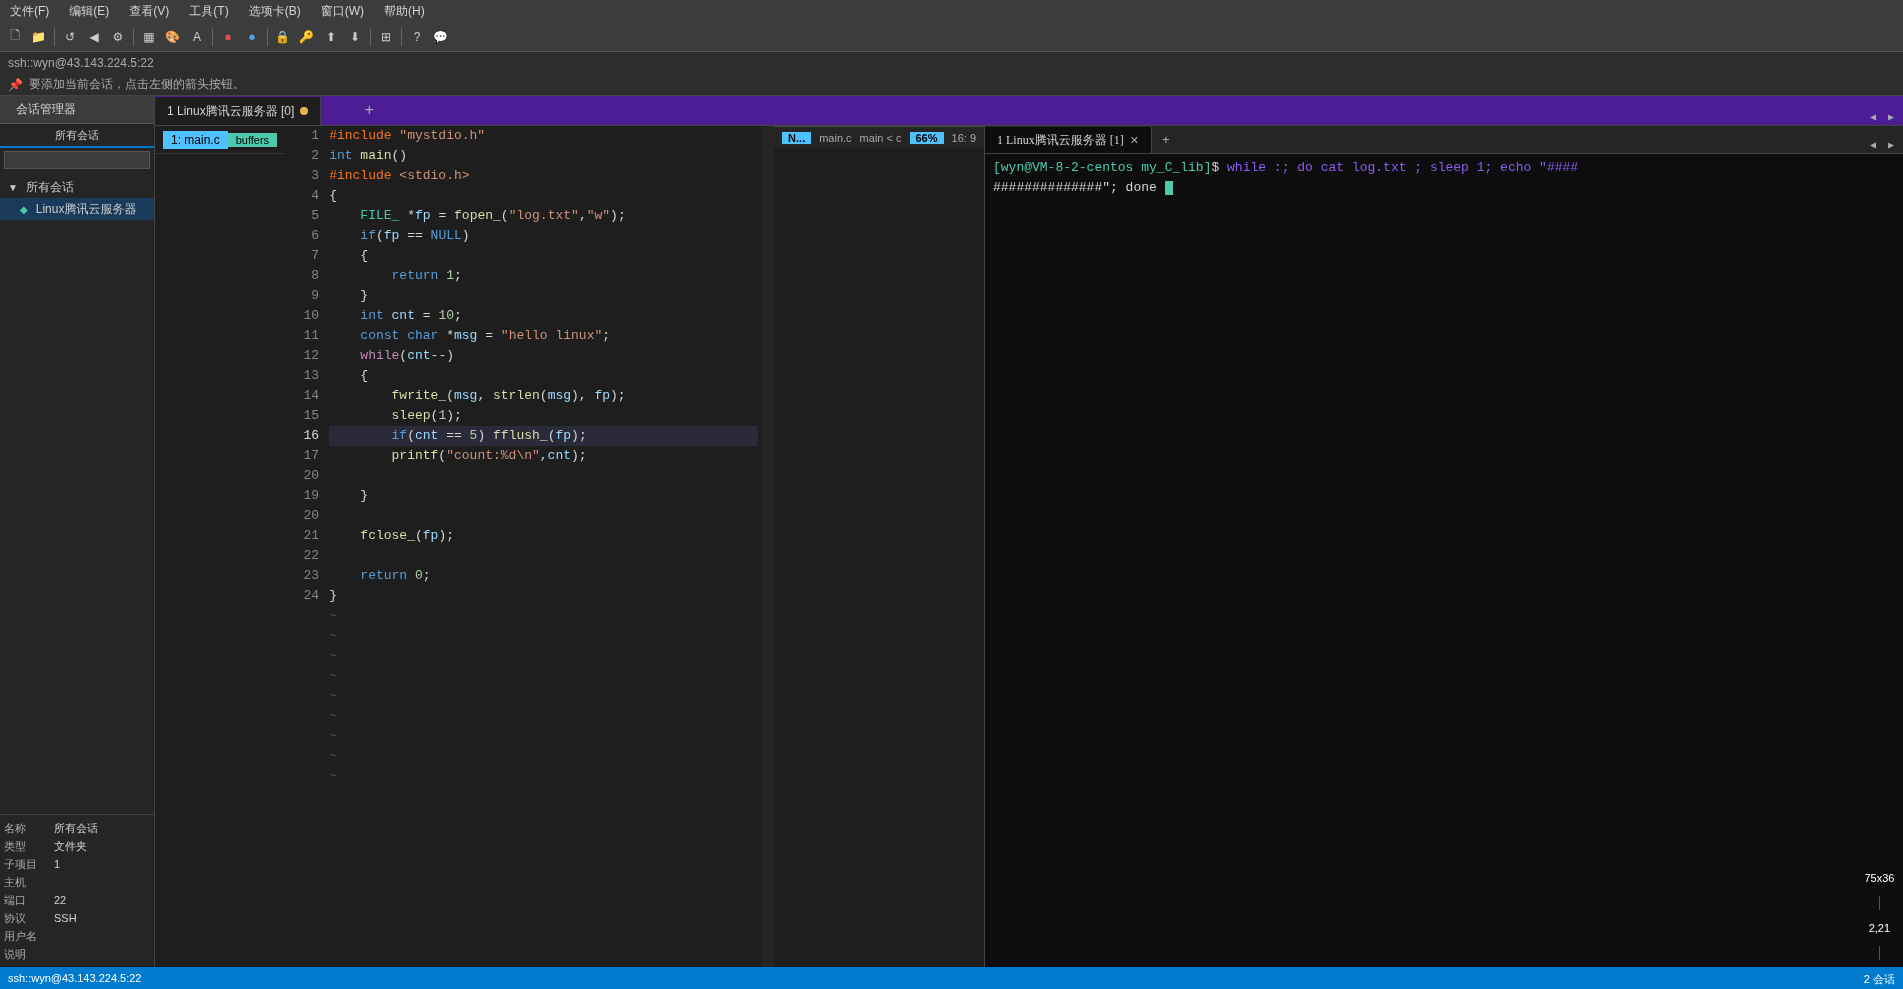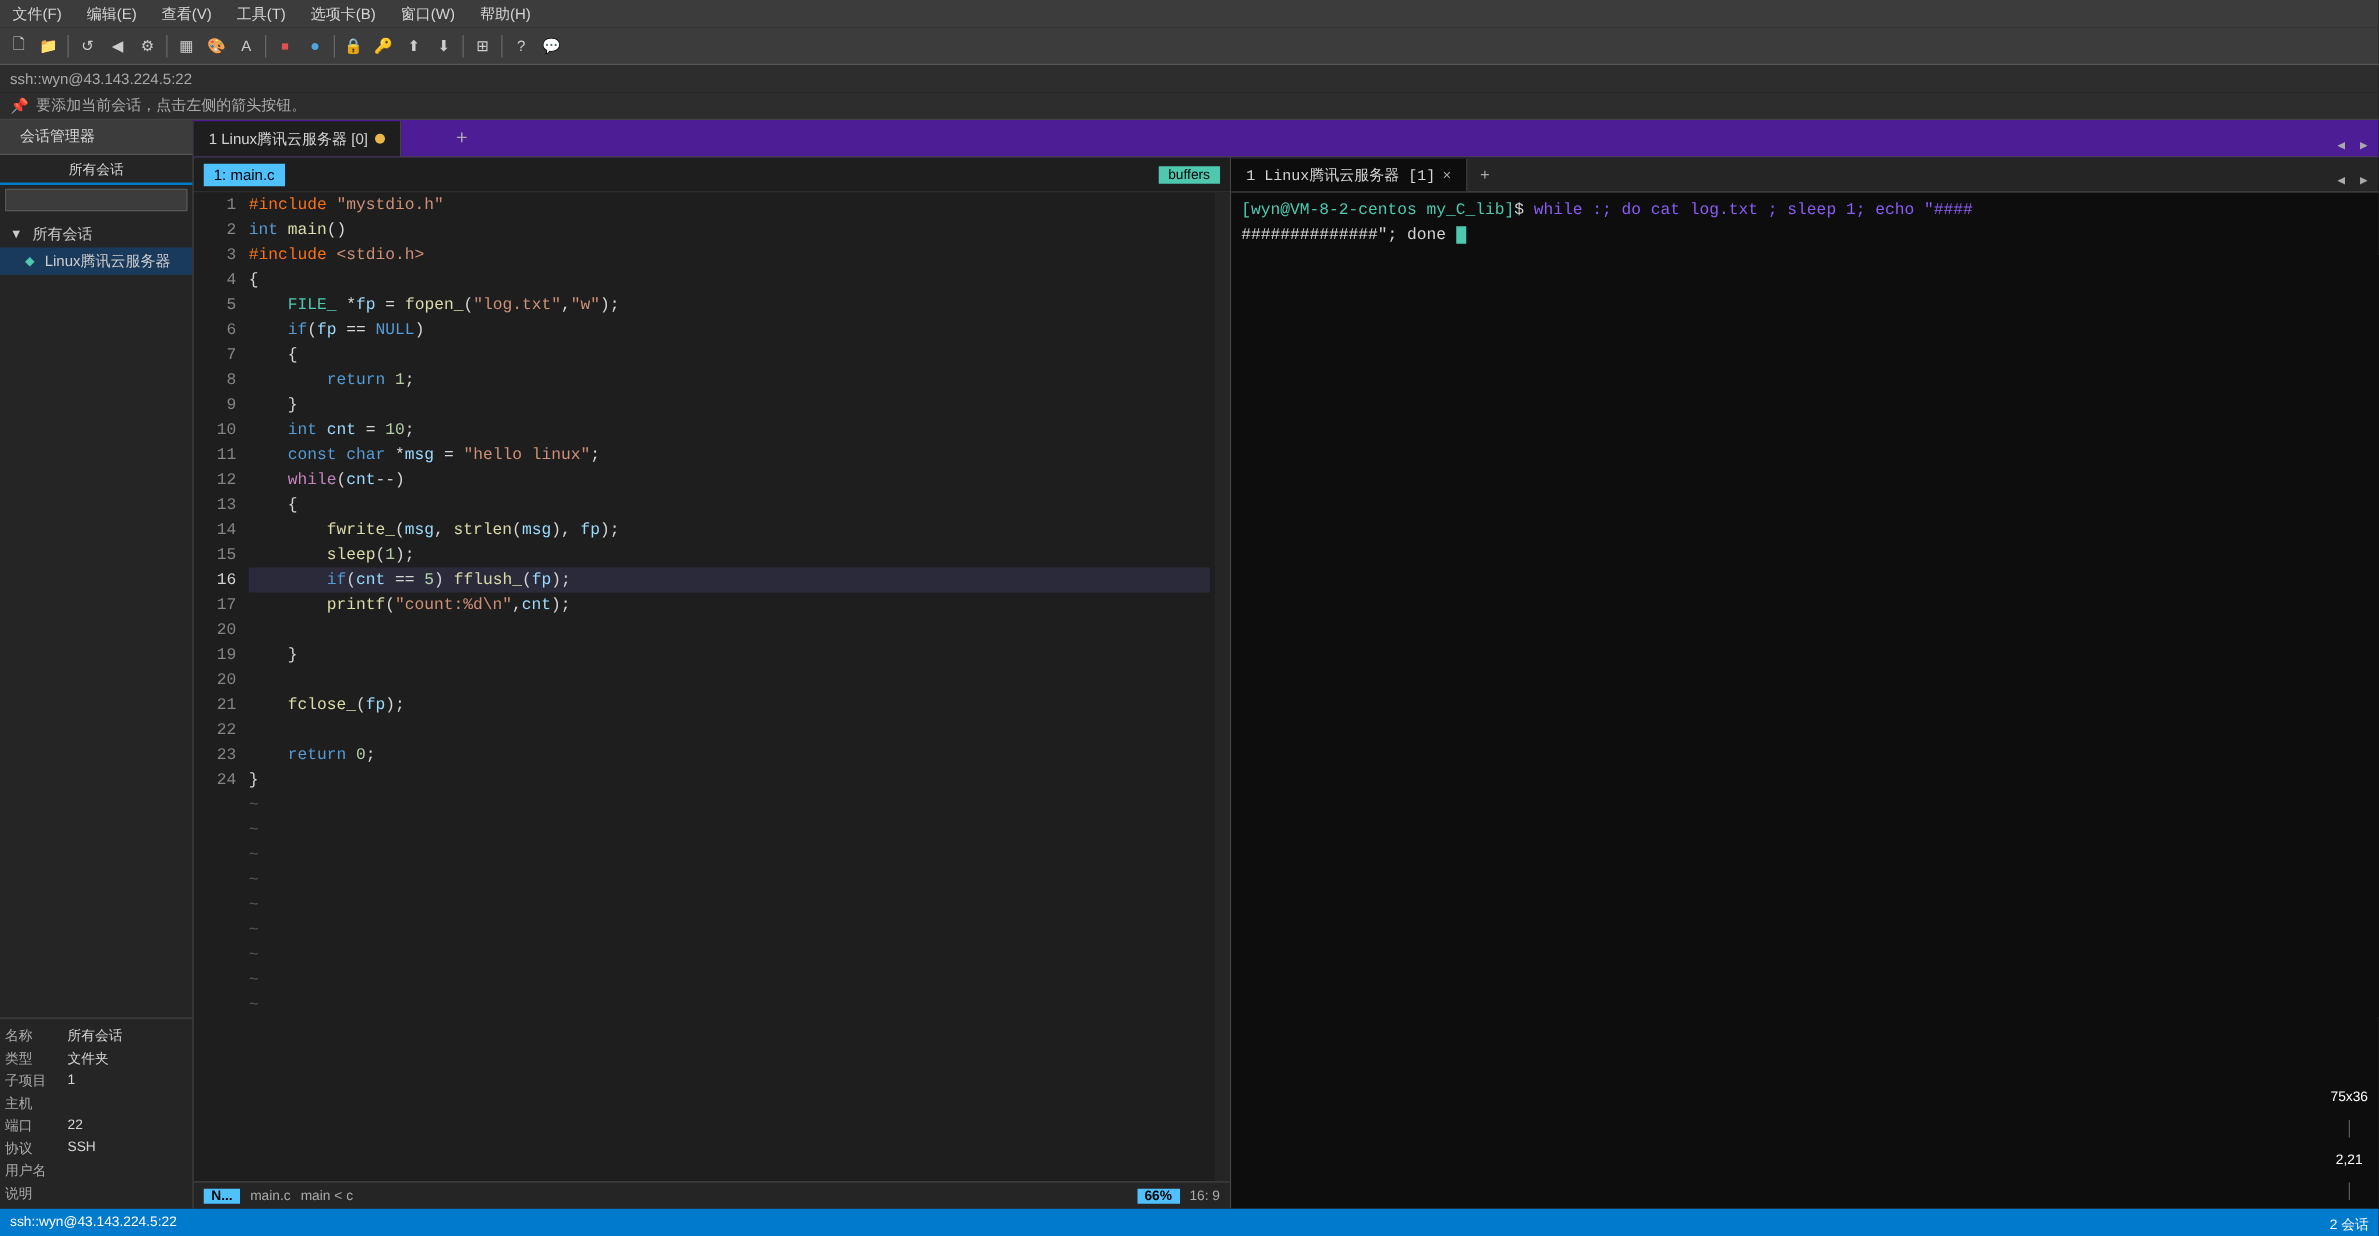--- a/index.html
+++ b/index.html
@@ -254,21 +254,21 @@
     .editor-panels {
       flex: 1;
       display: flex;
       overflow: hidden;
     }
 
     
     .code-panel {
       width: 830px;
       display: flex;
-      flex-direction: column;
+      flex-direction: row;
       flex-shrink: 0;
       border-right: 1px solid #444;
     }
     .code-header {
       height: 28px;
       background: #1e1e1e;
       display: flex;
       align-items: center;
       padding: 0 8px;
       font-size: 12px;
@@ -367,21 +367,21 @@
       display: flex;
       align-items: flex-end;
       border-bottom: 1px solid #444;
     }
     .terminal-tab {
       height: 26px;
       display: flex;
       align-items: center;
       padding: 0 12px;
       font-size: 12px;
-      font-family: Liberation Mono, monospace;
+      font-family: Liberation Serif, serif;
       cursor: pointer;
       color: #aaa;
       background: #2d2d2d;
       border-right: 1px solid #444;
       gap: 6px;
     }
     .terminal-tab.active {
       background: #0d0d0d;
       color: #d4d4d4;
     }

